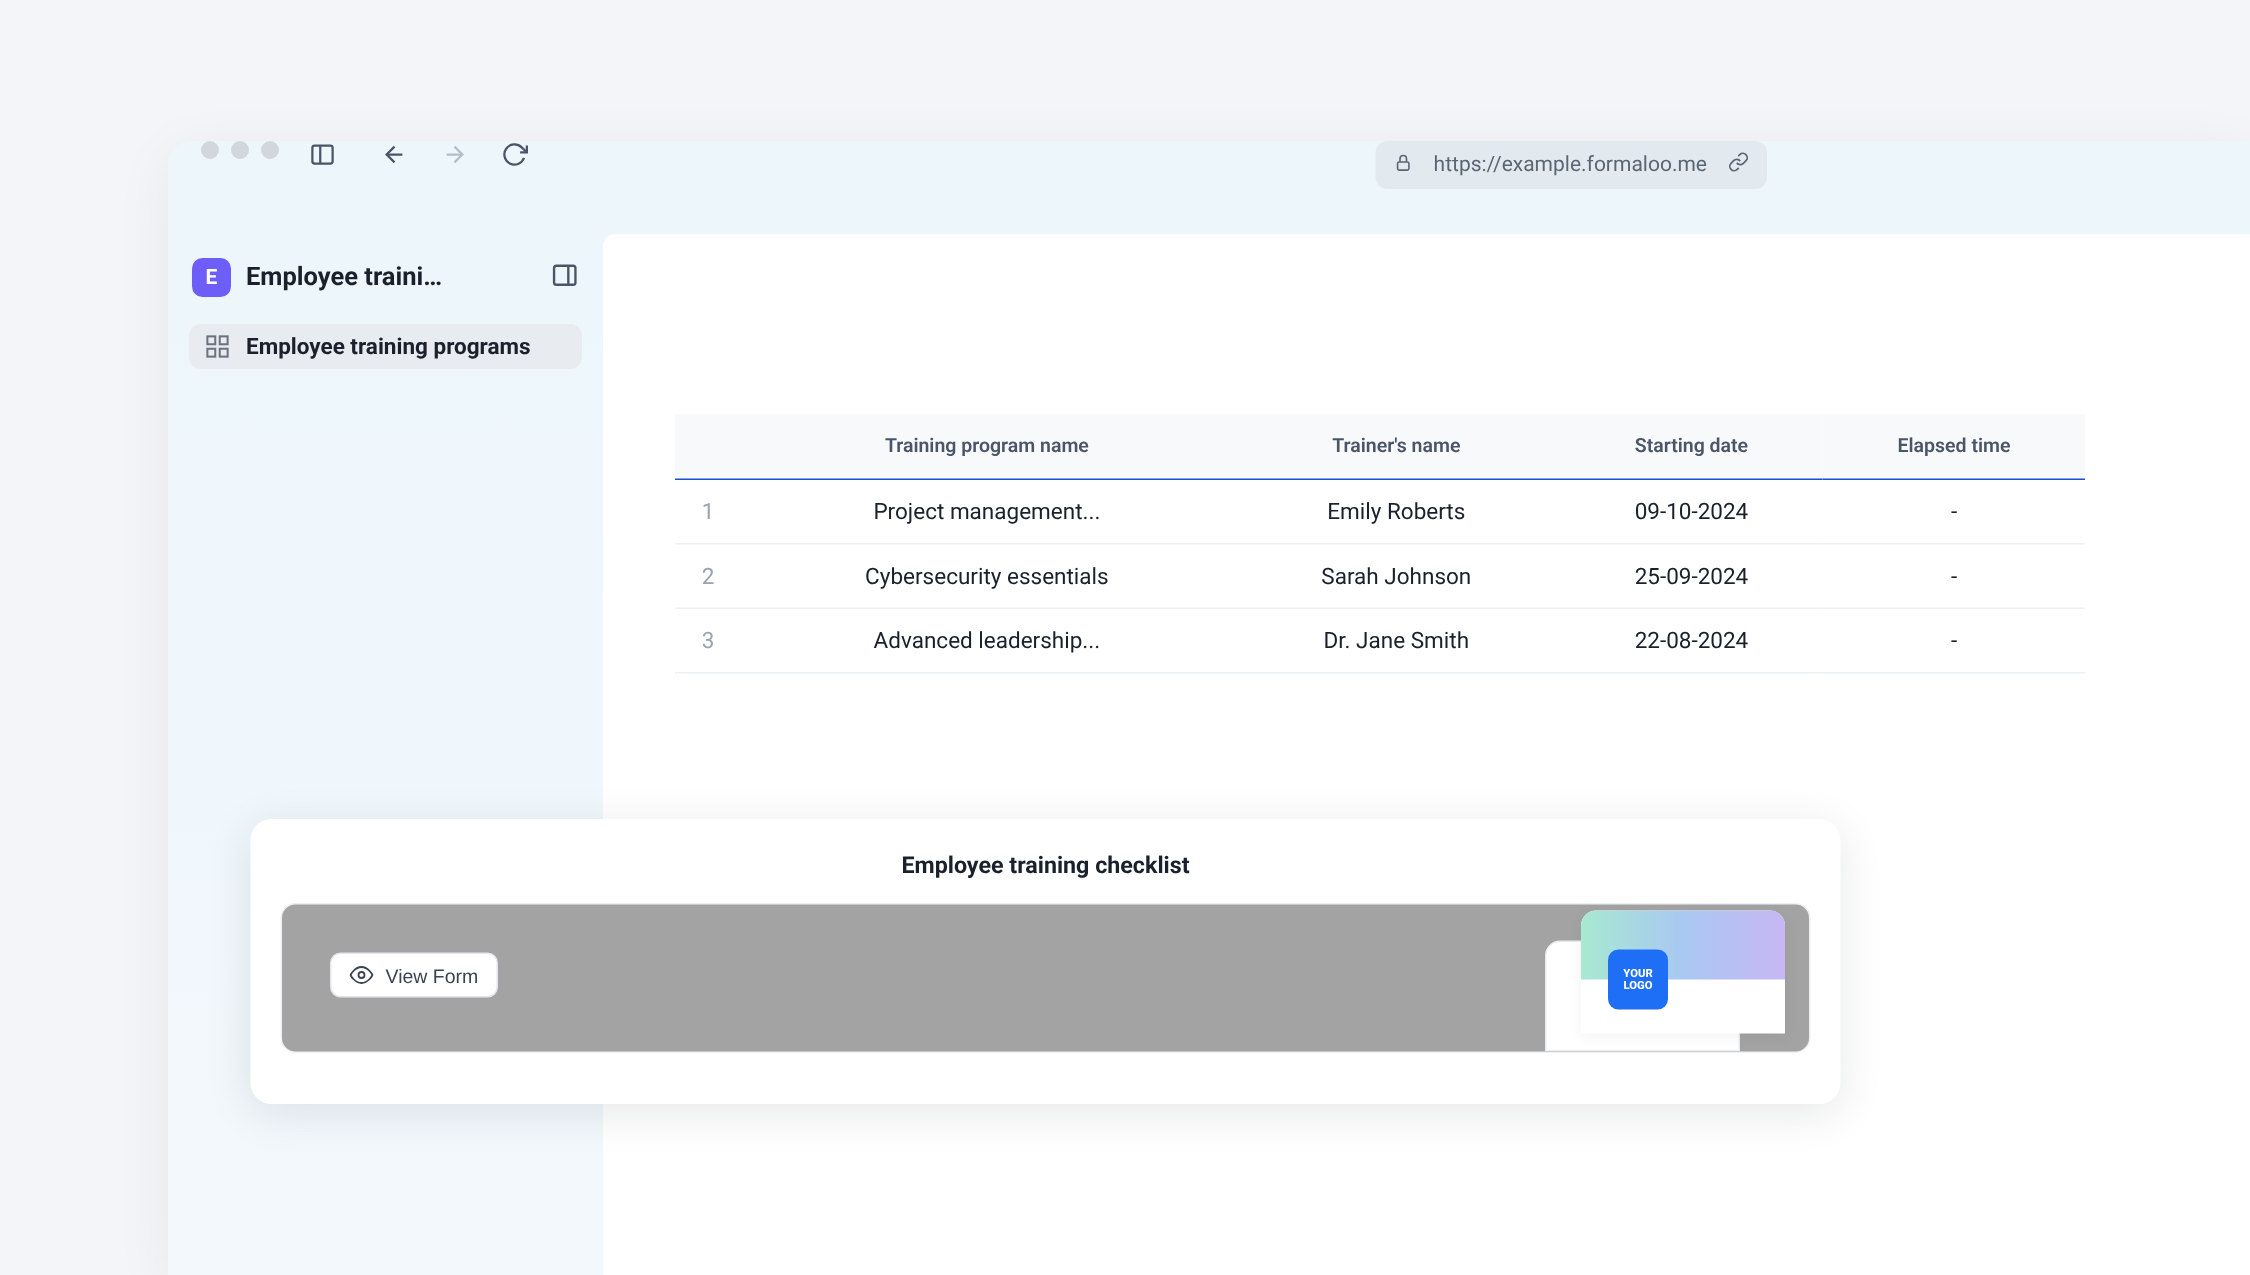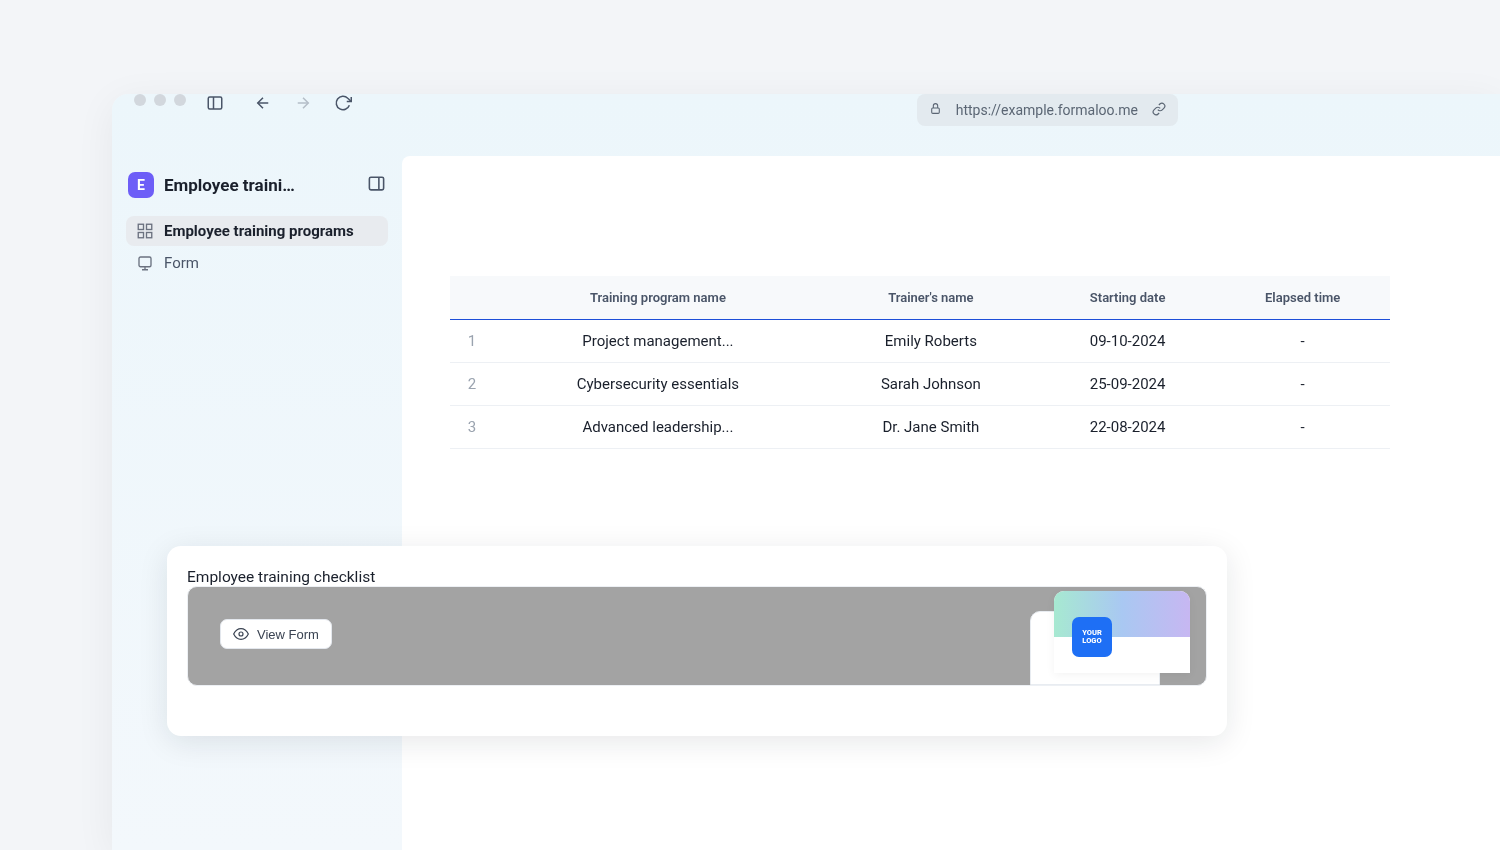--- a/index.html
+++ b/index.html
@@ -100,21 +100,21 @@
   position: absolute;
   left: 55px;
   top: 452px;
   width: 1060px;
   height: 190px;
   background: #fff;
   border-radius: 14px;
   box-shadow: 0 6px 30px rgba(20, 25, 40, 0.10);
   padding: 22px 20px;
 }
-.card-title { font-size: 15.5px; font-weight: 400; color:#1a202c; margin-bottom: 0; }
+.card-title { font-size: 15.5px; font-weight: 700; color:#1a202c; margin-bottom: 16px; text-align: center; }
 .card-inner {
   border: 1px solid #edf0f4; border-radius: 10px;
   height: 100px; background:#a3a3a3;
   padding: 32px;
   display:flex; align-items:flex-start; justify-content:flex-start;
   position:relative; overflow:hidden;
 }
 .viewform-btn {
   display:flex; align-items:center; gap:8px;
   border:1px solid #e3e7ed; border-radius:7px;
@@ -210,27 +210,20 @@
       <div class="nav-list">
         <div class="nav-item active">
           <svg viewBox="0 0 24 24">
               <rect x="3" y="3" width="7" height="7"></rect>
               <rect x="14" y="3" width="7" height="7"></rect>
               <rect x="3" y="14" width="7" height="7"></rect>
               <rect x="14" y="14" width="7" height="7"></rect>
             </svg>
           <span>Employee training programs</span>
         </div>
-        <div class="nav-item">
-          <svg viewBox="0 0 24 24">
-              <rect x="4" y="4" width="16" height="13" rx="2"></rect>
-              <path d="M8 21h8M12 17v4"></path>
-            </svg>
-          <span>Form</span>
-        </div>
       </div>
     </div>
 
     <div class="content">
       <div class="table-wrap">
         <table>
           <thead>
             <tr>
               <th></th>
               <th>Training program name</th>

